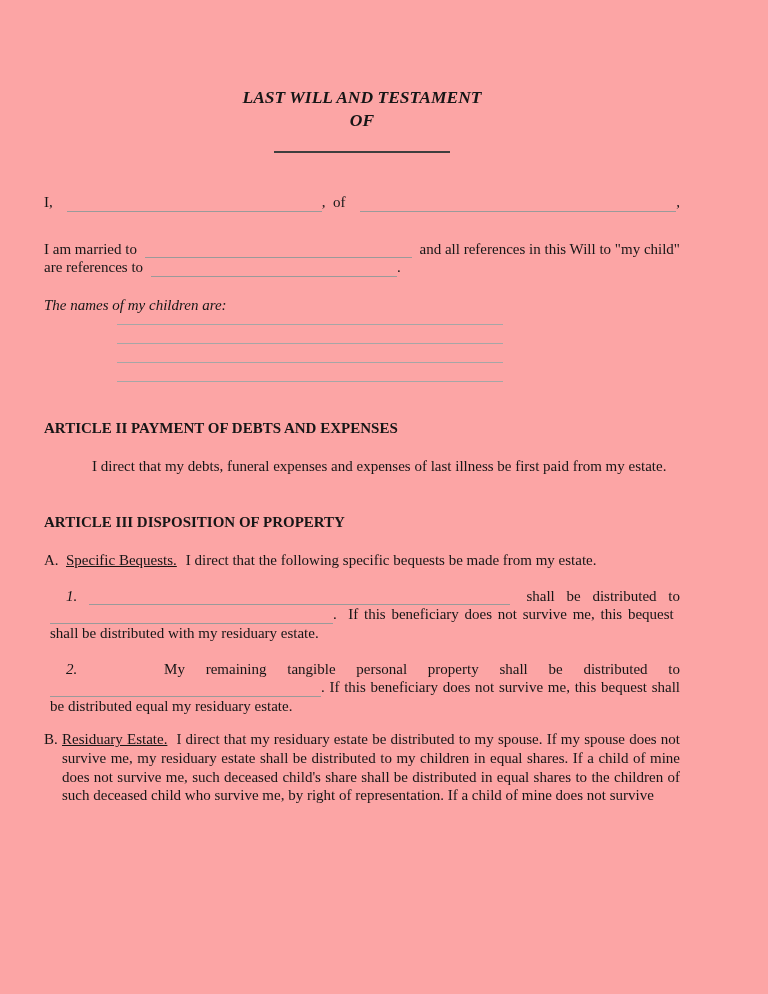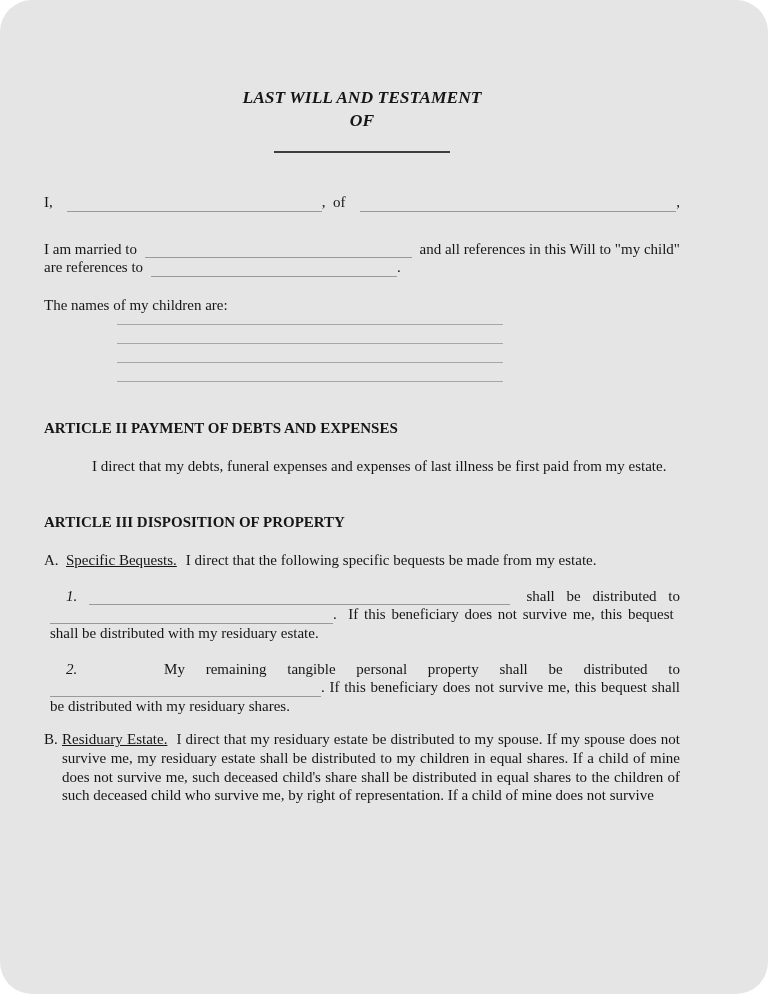--- a/index.html
+++ b/index.html
@@ -1,25 +1,24 @@
 <!DOCTYPE html>
 <html><head>
 <meta charset="utf-8">
 <style>
   html,body { margin:0; padding:0; background:#ffffff; }
   .page {
     position:relative;
     width:768px; height:994px;
-    background:#e5e5e5;
+    background:#fca5a5;
     font-family:"Liberation Serif","DejaVu Serif",serif;
     font-size:15px; line-height:18.6px;
     color:#161616;
     overflow:hidden;
     box-sizing:border-box;
-    border-radius:32px;
   }
   .content { padding:86px 88px 0 44px; box-sizing:border-box; }
 
   .title { text-align:center; font-weight:bold; font-style:italic;
            font-size:17.5px; line-height:23px; }
   .title-underline { width:176px; margin:19px auto 0 auto;
                      border-bottom:2px solid #3e3e3e; height:0; }
 
   .fl { display:flex; align-items:stretch; }
   .blank { border-bottom:1px solid #9a9a9a; }
@@ -32,21 +31,21 @@
 
   .h { font-weight:bold; }
   .h1 { margin-top:34px; }
   .h2 { margin-top:37px; }
   .h3 { margin-top:37px; }
 
   .married { margin-top:28px; }
   .married .bspouse { flex:1; margin-left:8px; margin-right:8px; }
   .married .bref { width:246px; margin-left:8px; }
 
-  .children-intro { margin-top:19px; }
+  .children-intro { margin-top:19px;font-style:italic; }
   .children-block { margin-top:-2px; }
   .child-line { margin-left:73px; width:386px; height:18px;
                 border-bottom:1px solid #a6a6a6; }
   .child-line:first-child { height:12px; }
   .note { margin-top:4px; }
 
   .body-par { margin-top:19px;margin-left:48px; }
 
   .section-a { margin-top:20px; position:relative; padding-left:22px; }
   .sec-marker { position:absolute; left:0; top:0; }
@@ -136,21 +135,21 @@
 
     <div class="item">
       <div class="fl">
         <span class="item-marker">2.</span>
         <span class="itxt ws17">My remaining tangible personal property shall be distributed to</span>
       </div>
       <div class="fl">
         <span class="blank i1b2"></span>
         <span class="pre ws1">. If this beneficiary does not survive me, this bequest shall</span>
       </div>
-      <div>be distributed with my residuary shares.</div>
+      <div>be distributed equal my residuary estate.</div>
     </div>
 
     <div class="section-b">
       <span class="sec-marker">B.</span>
       <span class="und">Residuary Estate.</span><span>I direct that my residuary estate be distributed to my spouse.  If my spouse does not survive me, my residuary estate shall be distributed to my children in equal shares.  If a child of mine does not survive me, such deceased child's share shall be distributed in equal shares to the children of such deceased child who survive me, by right of representation.  If a child of mine does not survive</span>
     </div>
 
   </div>
 </div>
 

